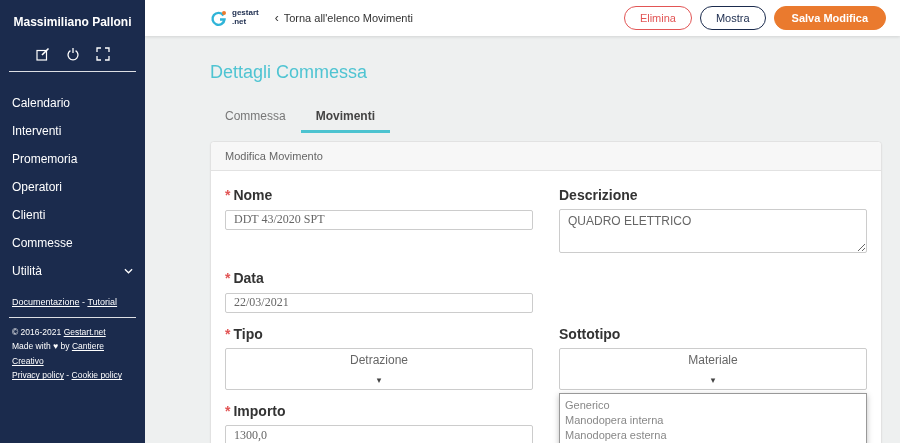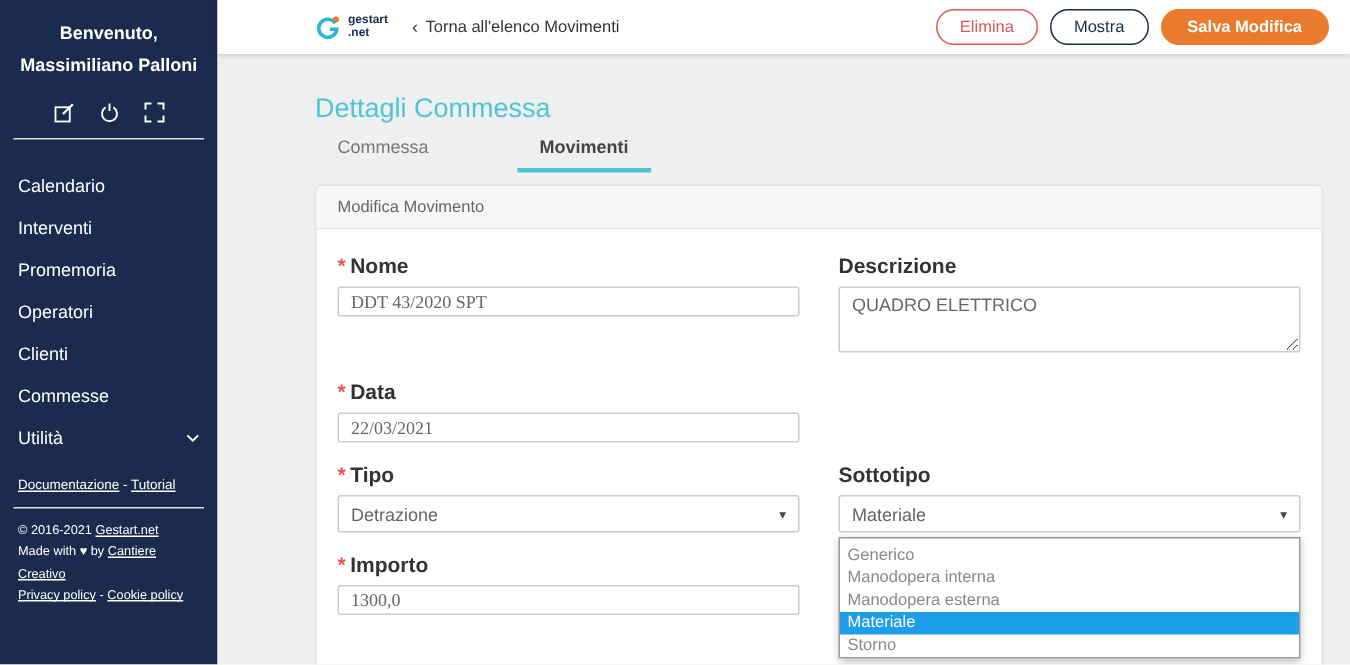--- a/index.html
+++ b/index.html
@@ -50,21 +50,21 @@
   .btn {
     font-family: inherit; font-size: 11px; border-radius: 14px;
     padding: 5px 15px; cursor: pointer; margin-left: 8px; background: #fff;
   }
   .btn-danger { color: #e25555; border: 1px solid #e25555; }
   .btn-outline { color: #1b2b4d; border: 1px solid #1b2b4d; }
   .btn-primary { color: #fff; background: #ea7a2e; border: 1px solid #ea7a2e; font-weight: bold; padding: 5px 17px; }
 
   .content { flex: 1; background: #eef0f0; padding: 0 18px 0 65px; overflow: hidden; }
   .page-title { margin-top: 26px; font-size: 18px; font-weight: normal; color: #4fc4d2; }
-  .tabs { display: flex; gap: 44px; }
+  .tabs { margin-top: 18px; display: flex; }
   .tab { padding: 8px 15px 7px; font-size: 12px; color: #777; cursor: pointer; border-bottom: 3px solid transparent; }
   .tab.active { color: #444; font-weight: bold; border-bottom: 3px solid #4cc3d0; }
 
   .card {
     margin-top: 8px; background: #fff;
     border: 1px solid #e2e2e2; border-radius: 4px;
     box-shadow: 0 1px 2px rgba(0,0,0,0.05);
   }
   .card-header {
     background: #f7f7f7; padding: 8px 14px;
@@ -80,42 +80,41 @@
   .field-label { display: block; font-size: 14px; color: #333; font-weight: bold; margin-bottom: 6px; }
   .req { color: #e25555; margin-right: 3px; }
   .tin, .tta, .fake-select {
     width: 100%; border: 1px solid #ccc; border-radius: 2px;
     font-family: inherit; font-size: 12px; color: #666;
     padding: 4px 8px; background: #fff;
   }
   .tin { height: 20px; font-family: Liberation Serif, serif; }
   .tta { height: 44px; resize: both; }
   .fake-select {
-    height: 25px; display: flex; align-items: center;
-    justify-content: space-between; cursor: pointer;
+    height: 42px; display: flex; align-items: center;
+    justify-content: space-between; cursor: pointer; flex-direction: column;
   }
   .caret { font-size: 9px; color: #444; }
   .select-wrap { position: relative; }
   .dropdown {
     position: absolute; top: calc(100% + 3px); left: 0; right: 0;
     background: #fff; border: 1px solid #999;
     padding-top: 4px; z-index: 30;
     box-shadow: 0 2px 6px rgba(0,0,0,0.25);
   }
   .option { font-size: 11px; color: #888; padding: 0 5px; line-height: 15px; cursor: pointer; }
   .option.selected { background: #1e9ee8; color: #fff; }
 </style>
 </head>
 <body>
 
 <div class="app">
 
   <aside class="sidebar">
     <div class="welcome">
-      <div>Benvenuto,</div>
       <div>Massimiliano Palloni</div>
     </div>
     <div class="icon-row">
       <span class="icon-btn">
         <svg viewBox="0 0 14 14">
             <rect x="1" y="3.5" width="9.5" height="9.5" fill="none" stroke="#fff" stroke-width="1.2"></rect>
             <line x1="6" y1="8" x2="12.5" y2="1.5" stroke="#fff" stroke-width="1.6"></line>
           </svg>
       </span>
       <span class="icon-btn">

